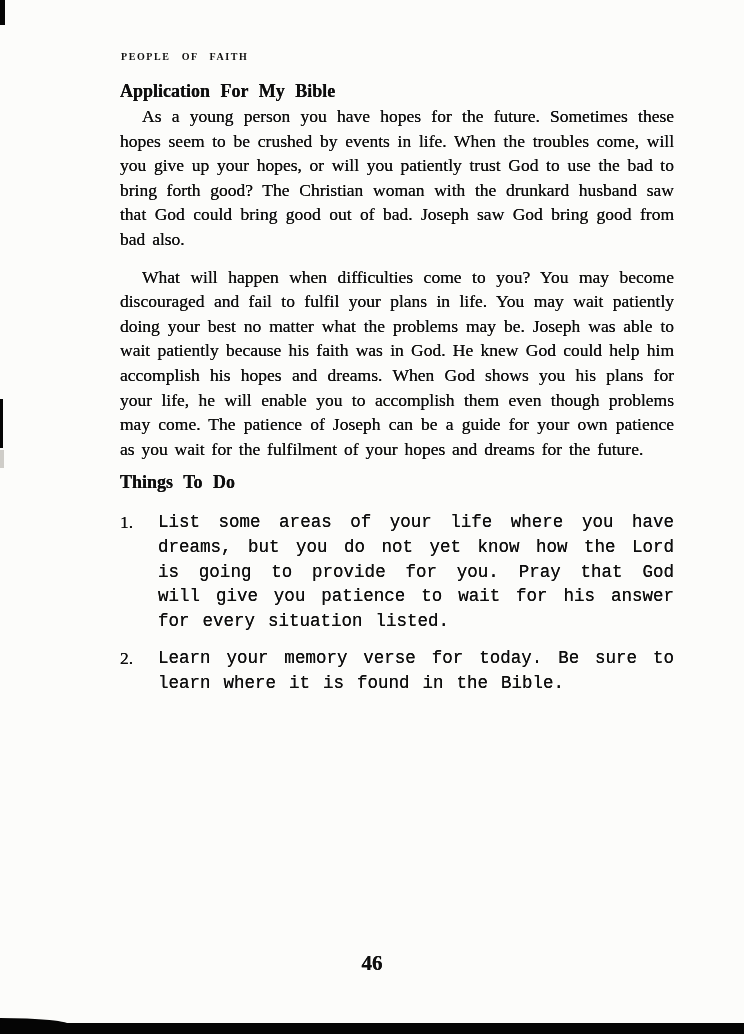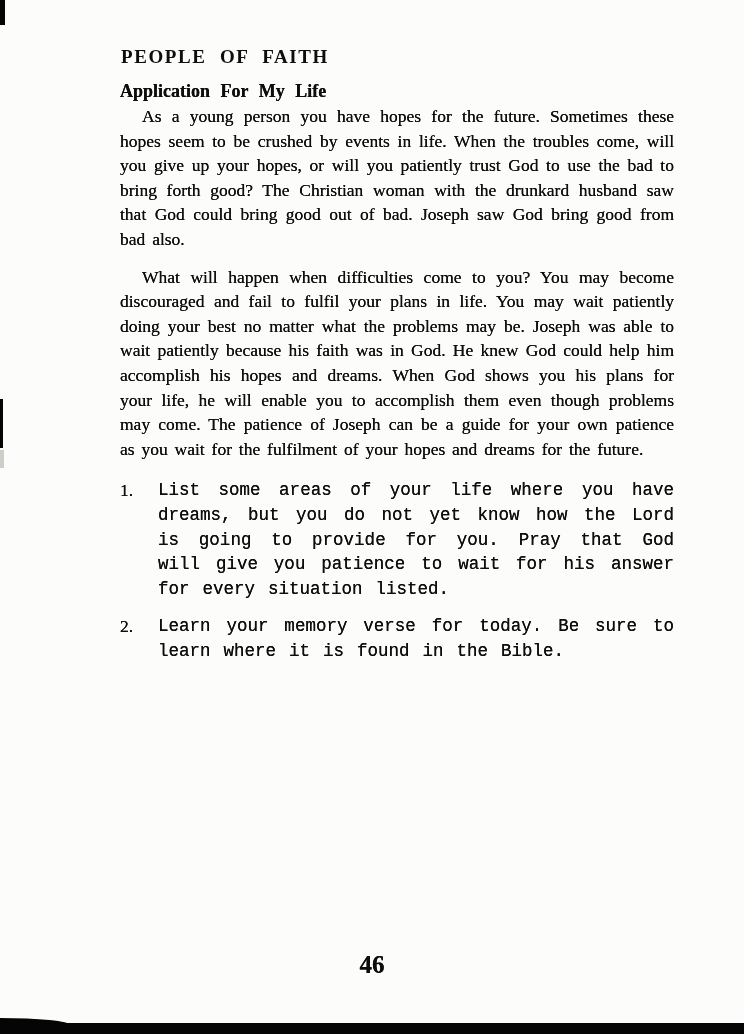--- a/index.html
+++ b/index.html
@@ -15,21 +15,21 @@
     font-family: "Liberation Serif", serif;
     color: #0e0e0e;
   }
   .page-content {
     position: absolute;
     left: 120px;
     top: 48px;
     width: 554px;
   }
   .running-header {
-    font-size: 19px;
+    font-size: 10px;
     font-weight: 700;
     letter-spacing: 1.6px;
     word-spacing: 7px;
     line-height: 17px;
     margin: 0 0 0 1px;
   }
   .body-para {
     font-size: 17.5px;
     line-height: 24.6px;
     text-align: justify;
@@ -68,21 +68,21 @@
     text-align: justify;
     word-spacing: 2.5px;
     font-family: Liberation Mono, monospace;
   }
   .page-number {
     position: absolute;
     left: 0;
     width: 744px;
     top: 951px;
     text-align: center;
-    font-size: 25px;
+    font-size: 21px;
     font-weight: 700;
     text-shadow: 0 0 0.5px #111;
   }
   
   .artifact { position: absolute; background: #050505; }
   .artifact-top-left { left: 0; top: 0; width: 5px; height: 25px; }
   .artifact-left-edge { left: 0; top: 399px; width: 3px; height: 49px; }
   .artifact-left-speck { left: 0; top: 450px; width: 4px; height: 18px; background: #c9c7c2; }
   .artifact-bottom-bar { left: 0; bottom: 0; width: 744px; height: 11px; }
   .artifact-bottom-curve {
@@ -90,26 +90,27 @@
     border-radius: 0 100% 0 0;
   }
 </style>
 </head>
 <body>
 
 <div class="page-content">
   <div class="running-header">PEOPLE OF FAITH</div>
 
 
-  <h2 class="section-heading heading-application">Application For My Life</h2>
+  <h2 class="section-heading heading-application">Application For My Bible</h2>
 
   <p class="body-para para-indent para-as-young">As a young person you have hopes for the future. Sometimes these hopes seem to be crushed by events in life. When the troubles come, will you give up your hopes, or will you patiently trust God to use the bad to bring forth good? The Christian woman with the drunkard husband saw that God could bring good out of bad. Joseph saw God bring good from bad also.</p>
 
   <p class="body-para para-indent para-what-will">What will happen when difficulties come to you? You may become discouraged and fail to fulfil your plans in life. You may wait patiently doing your best no matter what the problems may be. Joseph was able to wait patiently because his faith was in God. He knew God could help him accomplish his hopes and dreams. When God shows you his plans for your life, he will enable you to accomplish them even though problems may come. The patience of Joseph can be a guide for your own patience as you wait for the fulfilment of your hopes and dreams for the future.</p>
 
+  <h2 class="section-heading heading-things">Things To Do</h2>
 
   <div class="todo-list-item todo-item-1">
     <span class="todo-number">1.</span>
     <span class="todo-text">List some areas of your life where you have dreams, but you do not yet know how the Lord is going to provide for you. Pray that God will give you patience to wait for his answer for every situation listed.</span>
   </div>
 
   <div class="todo-list-item todo-item-2">
     <span class="todo-number">2.</span>
     <span class="todo-text">Learn your memory verse for today. Be sure to learn where it is found in the Bible.</span>
   </div>

